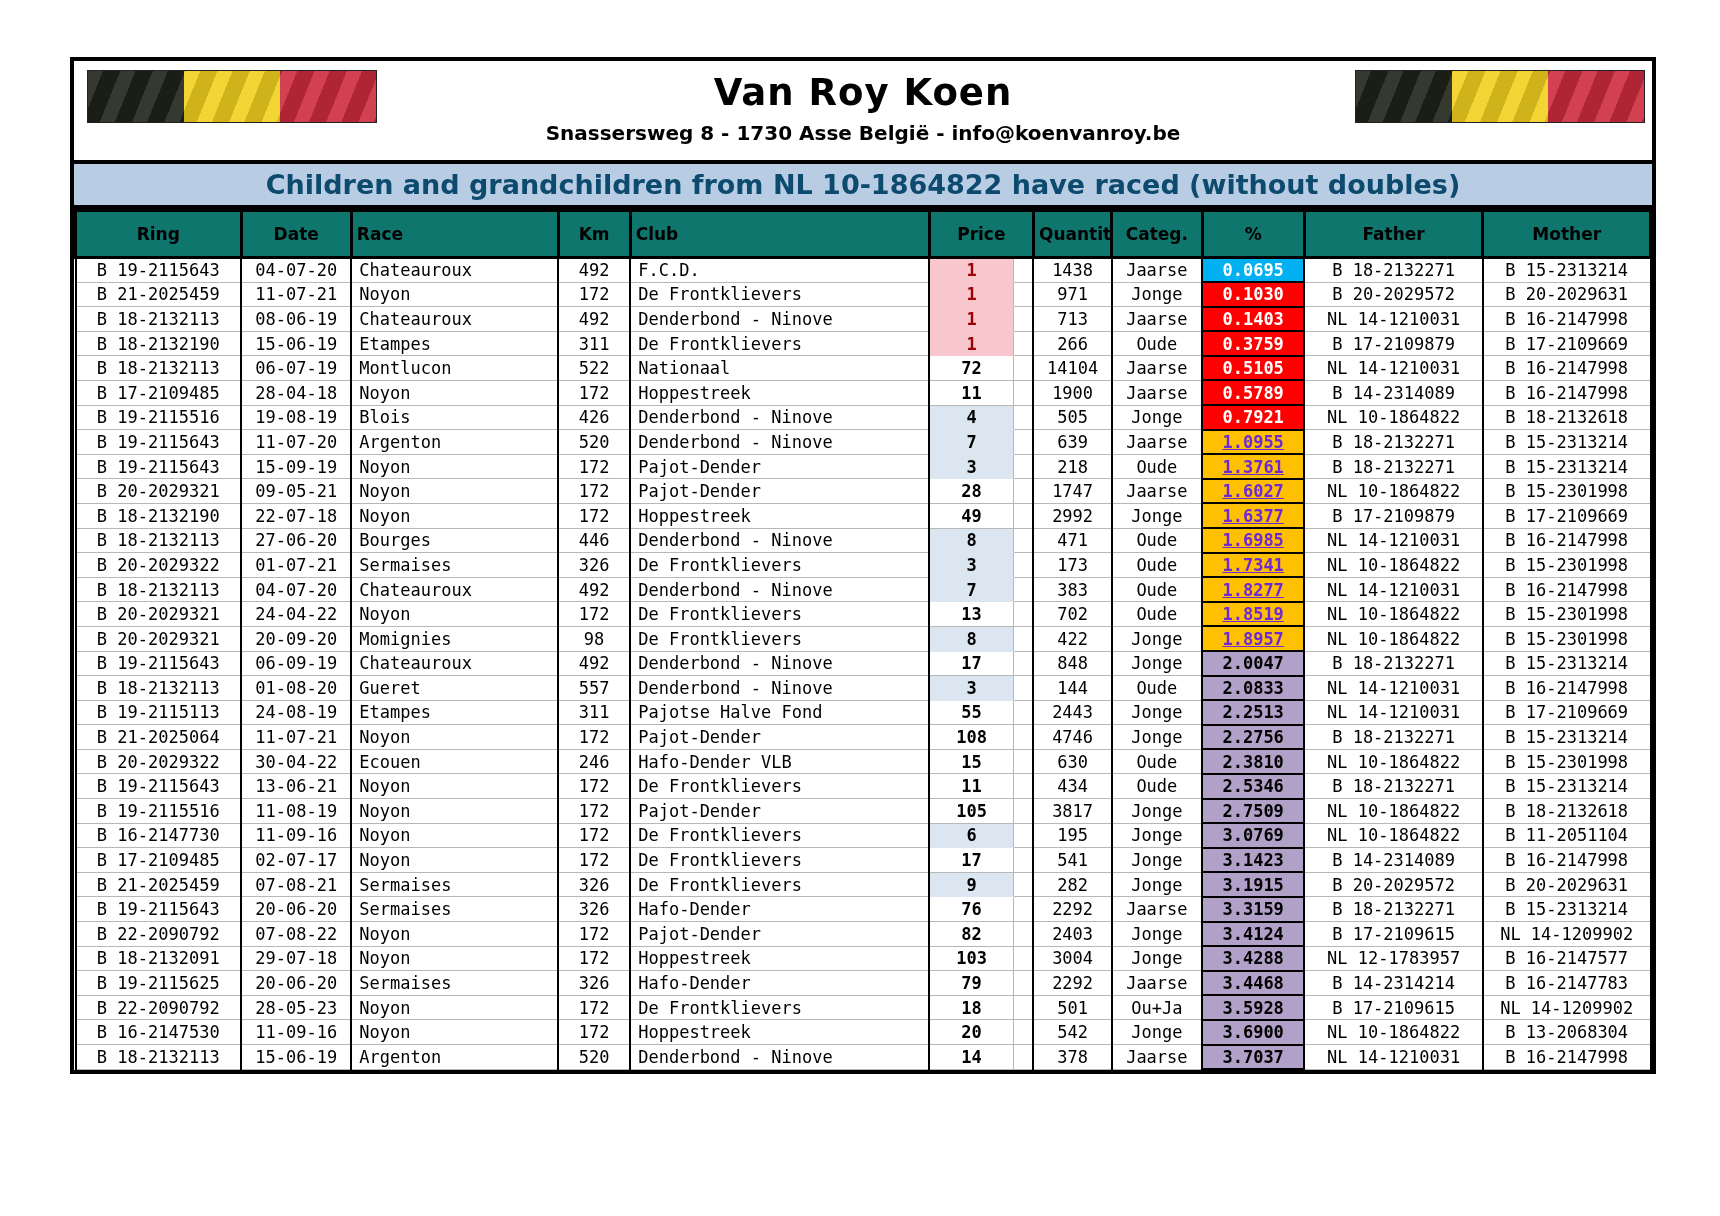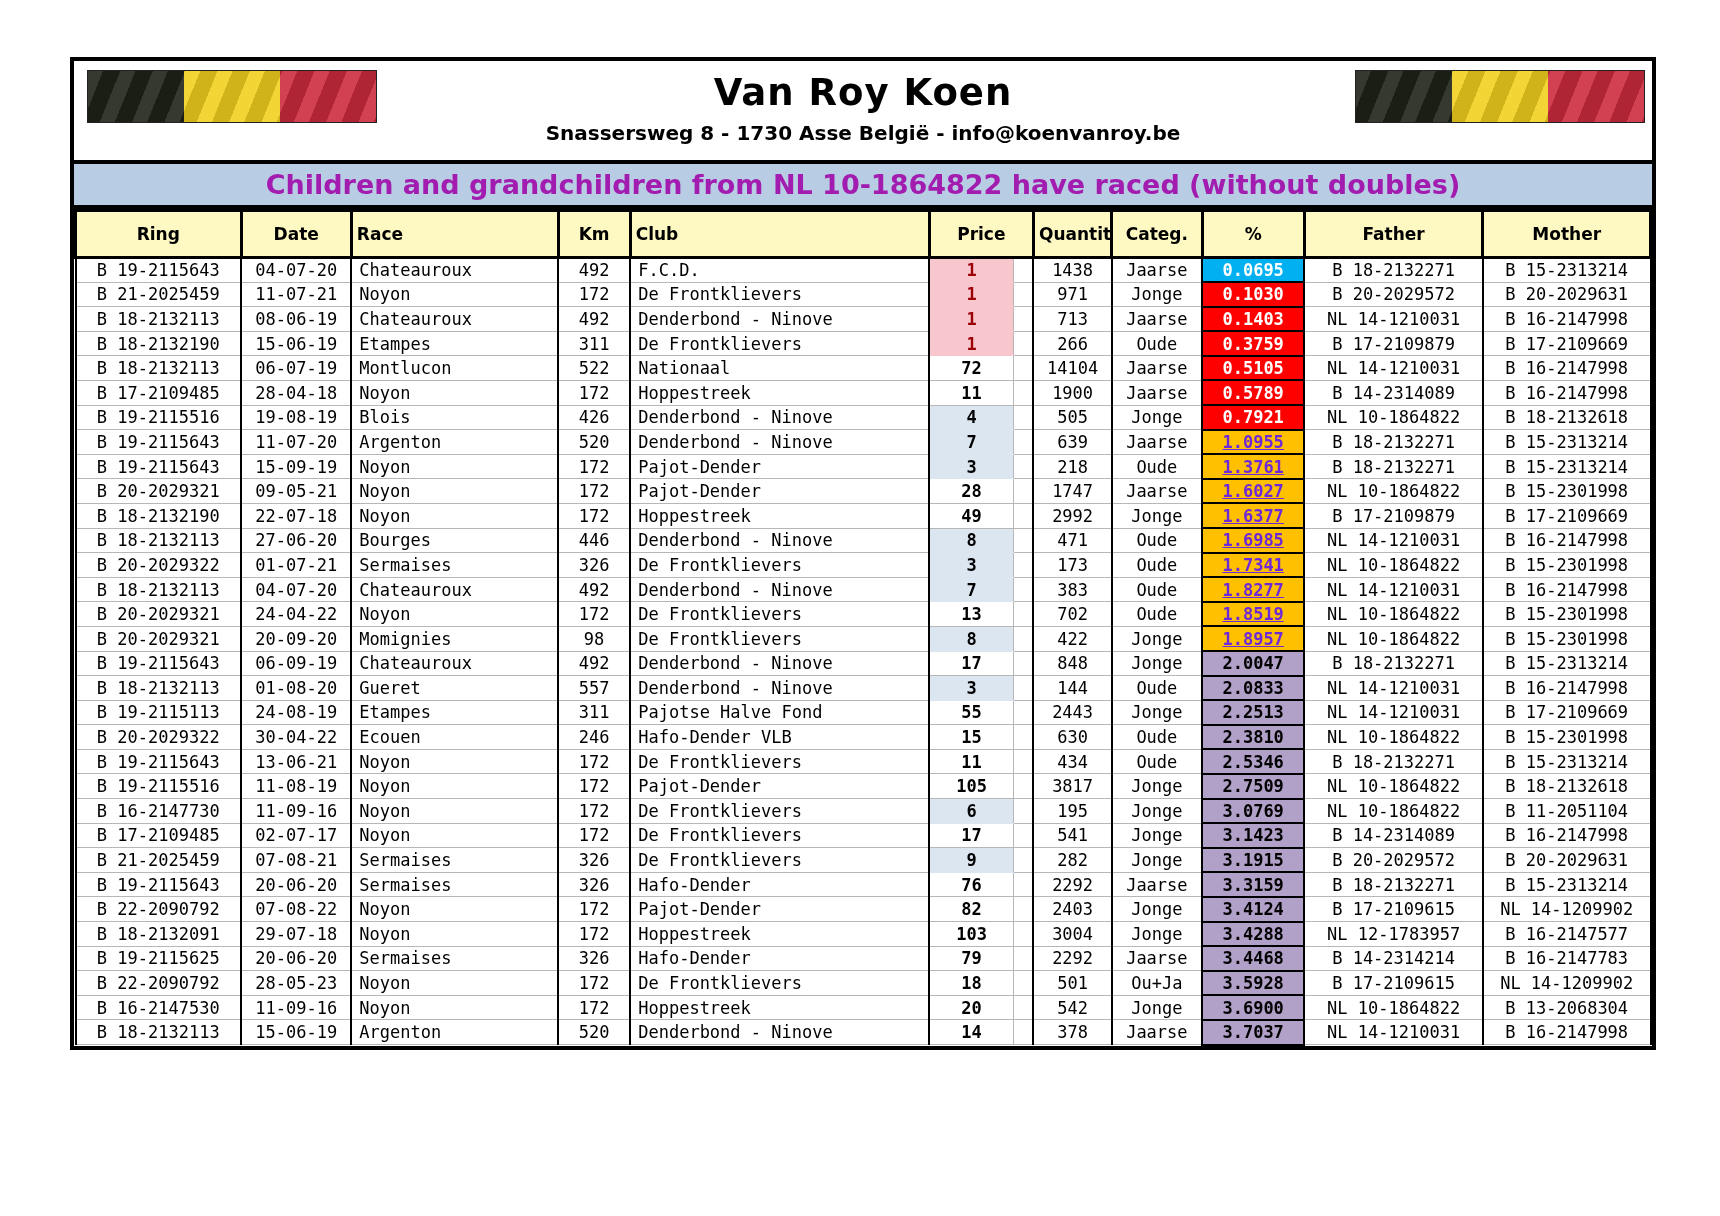--- a/index.html
+++ b/index.html
@@ -27,42 +27,42 @@
   }
   .flag.left { left:13px; }
   .flag.right { right:7px; }
   .title-block { position:absolute; left:320px; right:320px; top:0; text-align:center; }
   .page-title { font-size:37px; font-weight:bold; letter-spacing:1px; margin-top:10px; color:#000; }
   .page-address { font-size:20px; font-weight:bold; margin-top:7px; color:#000; }
   
   .banner {
     background:var(--banner,#b8cce4);
     border-top:4px solid #000; border-bottom:4px solid #000;
-    text-align:center; font-size:27px; font-weight:bold; color:#a21caf;
+    text-align:center; font-size:27px; font-weight:bold; color:#0c4a6e;
     height:41px; line-height:41px;
   }
   
   table { border-collapse:collapse; table-layout:fixed; width:100%; }
   col.c-ring   { width:165px; }
   col.c-date   { width:110px; }
   col.c-race   { width:206px; }
   col.c-km     { width:72px;  }
   col.c-club   { width:298px; }
   col.c-price  { width:84px;  }
   col.c-spacer { width:20px;  }
   col.c-qty    { width:78px;  }
   col.c-categ  { width:90px;  }
   col.c-pct    { width:102px; }
   col.c-father { width:178px; }
   col.c-mother { width:167px; }
 
   thead th {
     font-family:"DejaVu Sans", sans-serif;
     font-size:17px; font-weight:bold; color:#000;
-    border:3px solid #000; height:44px; background:#fef9c3;
+    border:3px solid #000; height:44px; background:#0f766e;
     padding:0 4px; text-align:center; overflow:hidden; white-space:nowrap;
   }
   thead th.h-race, thead th.h-club { text-align:left; }
 
   tbody tr { height:24.6px; }
   tbody td {
     font-family:"DejaVu Sans Mono", monospace;
     font-size:17px; color:#000; padding:0 2px;
     border-top:1px solid #b7b7b7; border-bottom:1px solid #b7b7b7;
     border-left:2px solid #000; border-right:2px solid #000;
@@ -392,20 +392,34 @@
           <td class="club">Pajotse Halve Fond</td>
           <td class="price price-plain">55</td>
           <td class="spacer"></td>
           <td class="qty">2443</td>
           <td class="categ">Jonge</td>
           <td class="pct pct-purple">2.2513</td>
           <td class="father">NL 14-1210031</td>
           <td class="mother">B 17-2109669</td>
         </tr>
         <tr>
+          <td class="ring">B 21-2025064</td>
+          <td class="date">11-07-21</td>
+          <td class="race">Noyon</td>
+          <td class="km">172</td>
+          <td class="club">Pajot-Dender</td>
+          <td class="price price-plain">108</td>
+          <td class="spacer"></td>
+          <td class="qty">4746</td>
+          <td class="categ">Jonge</td>
+          <td class="pct pct-purple">2.2756</td>
+          <td class="father">B 18-2132271</td>
+          <td class="mother">B 15-2313214</td>
+        </tr>
+        <tr>
           <td class="ring">B 20-2029322</td>
           <td class="date">30-04-22</td>
           <td class="race">Ecouen</td>
           <td class="km">246</td>
           <td class="club">Hafo-Dender VLB</td>
           <td class="price price-plain">15</td>
           <td class="spacer"></td>
           <td class="qty">630</td>
           <td class="categ">Oude</td>
           <td class="pct pct-purple">2.3810</td>

